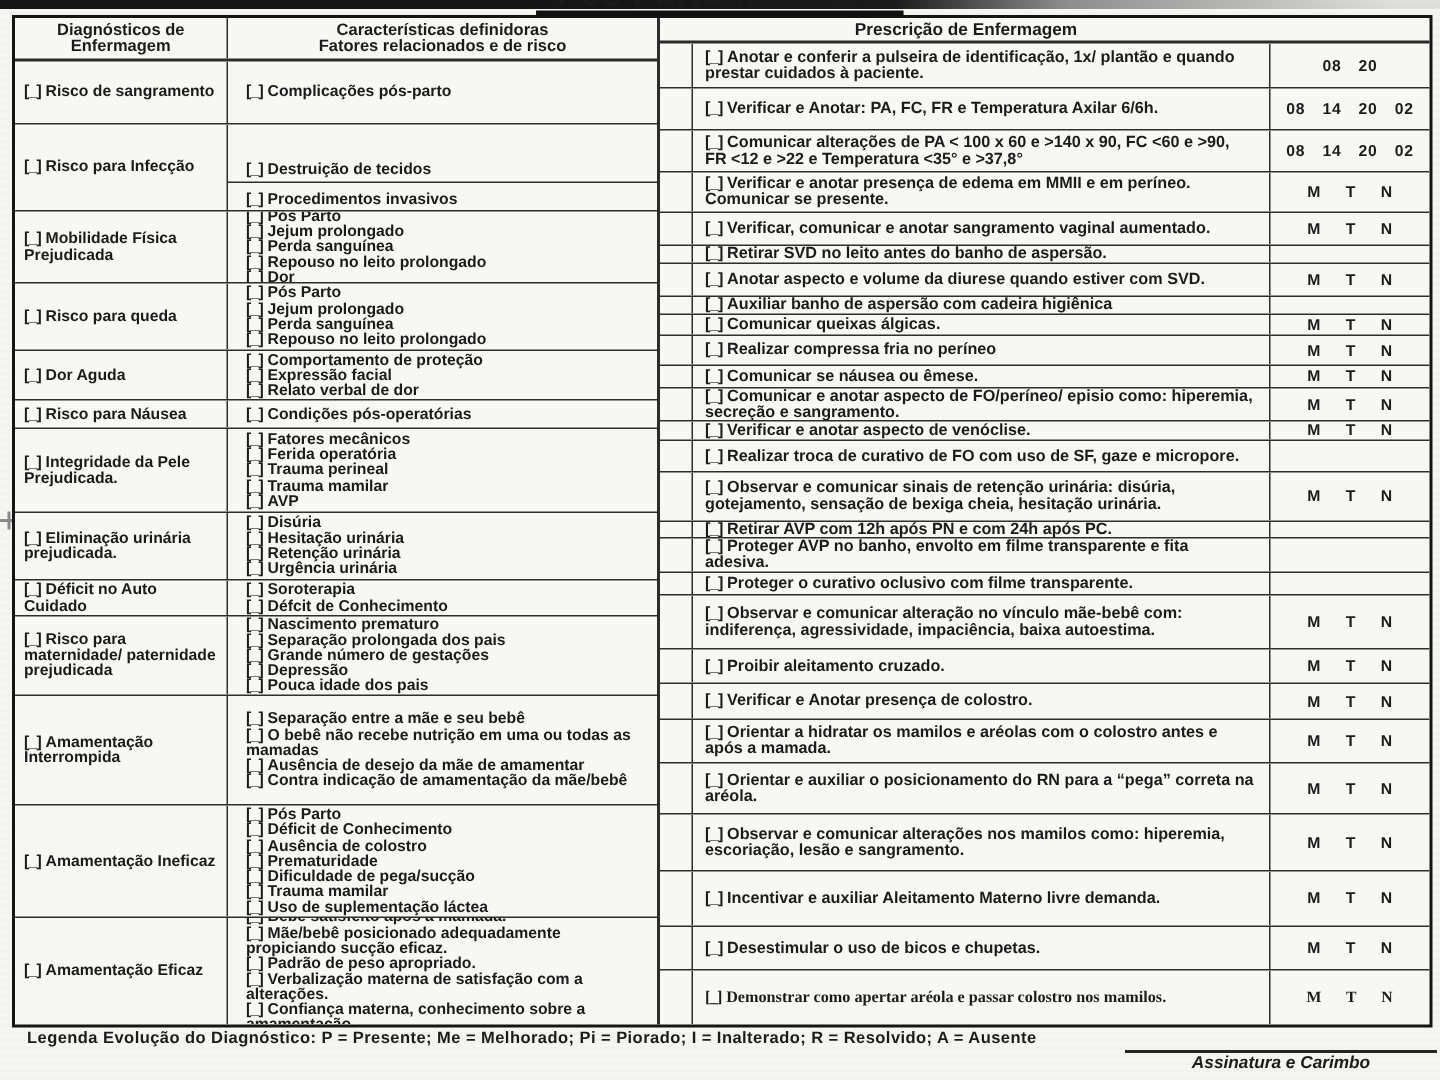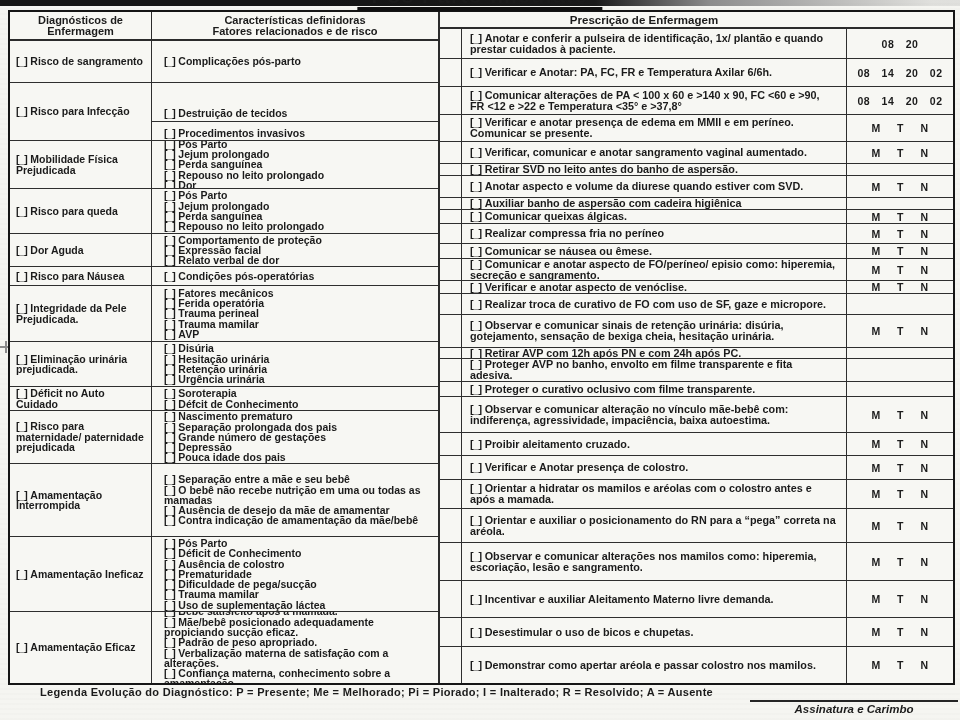--- a/index.html
+++ b/index.html
@@ -65,21 +65,21 @@
     display:flex; flex-direction:column; justify-content:center;
     font-size:10.8px; line-height:10.6px; overflow:hidden; }
   .times { width:106px; display:flex; align-items:center; justify-content:center;
     font-size:10.5px; letter-spacing:.5px; word-spacing:8px; white-space:nowrap; }
   .times.mtn { word-spacing:13px; }
 
   .item { font-weight:bold; }
   .cb { margin-right:3px; letter-spacing:-.5px; }
 
   
-  .legend { position:absolute; left:40px; top:686px; font-size:11px; letter-spacing:.3px; }
+  .legend { position:absolute; left:18px; top:686px; font-size:11px; letter-spacing:.3px; }
   .sig-line { position:absolute; left:750px; top:700px; width:208px; border-top:2px solid #242424; }
   .sig-text { position:absolute; left:750px; top:703px; width:208px; text-align:center;
     font-style:italic; font-size:11.5px; }
 </style>
 </head>
 <body>
 
 <div class="sheet">
 
   <div class="top-smear"></div>
@@ -451,21 +451,21 @@
             </div>
             <div class="times mtn">M T N</div>
           </div>
           <div class="rrow" style="height: 29px;">
             <div class="nar"></div>
             <div class="presc">
               <div class="item"><span class="cb">[_]</span><span class="lbl">Desestimular o uso de bicos e chupetas.</span></div>
             </div>
             <div class="times mtn">M T N</div>
           </div>
-          <div class="rrow" style="height: 35px;">
+          <div class="rrow" style="height: 35px; font-family: Liberation Serif, serif;">
             <div class="nar"></div>
             <div class="presc">
               <div class="item"><span class="cb">[_]</span><span class="lbl">Demonstrar como apertar aréola e passar colostro nos mamilos.</span></div>
             </div>
             <div class="times mtn">M T N</div>
           </div>
         </div>
     </div>
 
   </div>

